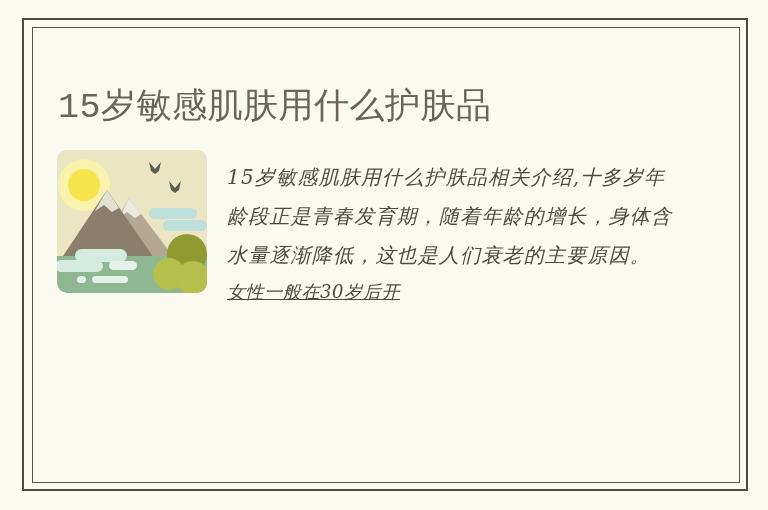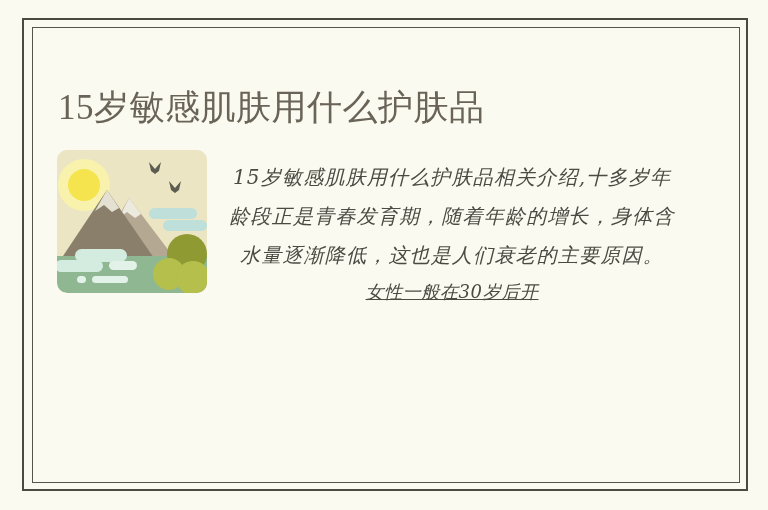--- a/index.html
+++ b/index.html
@@ -48,21 +48,21 @@
   .title {
     position: absolute;
     left: 58px;
     top: 62px;
     width: 640px;
     font-size: 35px;
     line-height: 46px;
     letter-spacing: 0.5px;
     color: #6a6458;
     font-weight: 400;
-    font-family: Liberation Serif, serif;
+    font-family: Liberation Mono, monospace;
     white-space: nowrap;
   }
 
   
   .content {
     position: absolute;
     left: 57px;
     top: 150px;
     width: 620px;
     height: 280px;
@@ -88,21 +88,21 @@
     top: 8px;
     width: 450px;
   }
   .article p {
     margin: 0;
     color: #4b4a43;
     font-family: "DejaVu Serif", "Liberation Serif", serif;
     font-size: 20px;
     line-height: 39px;
     letter-spacing: 1.2px;
-    text-align: center;
+    text-align: left;
     font-style: italic;
     font-weight: 400;
   }
   .article p.tail {
     font-size: 18px;
     line-height: 34px;
     letter-spacing: 0.6px;
     text-decoration: underline;
   }
 </style>

